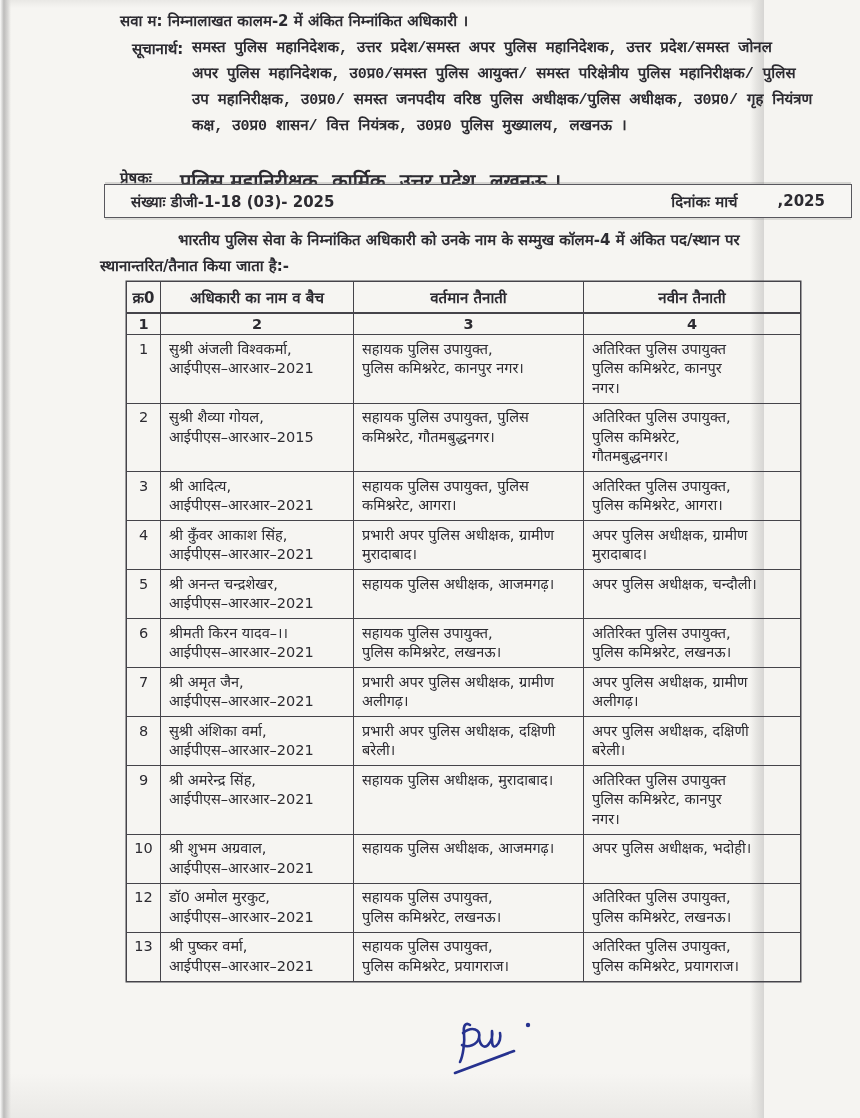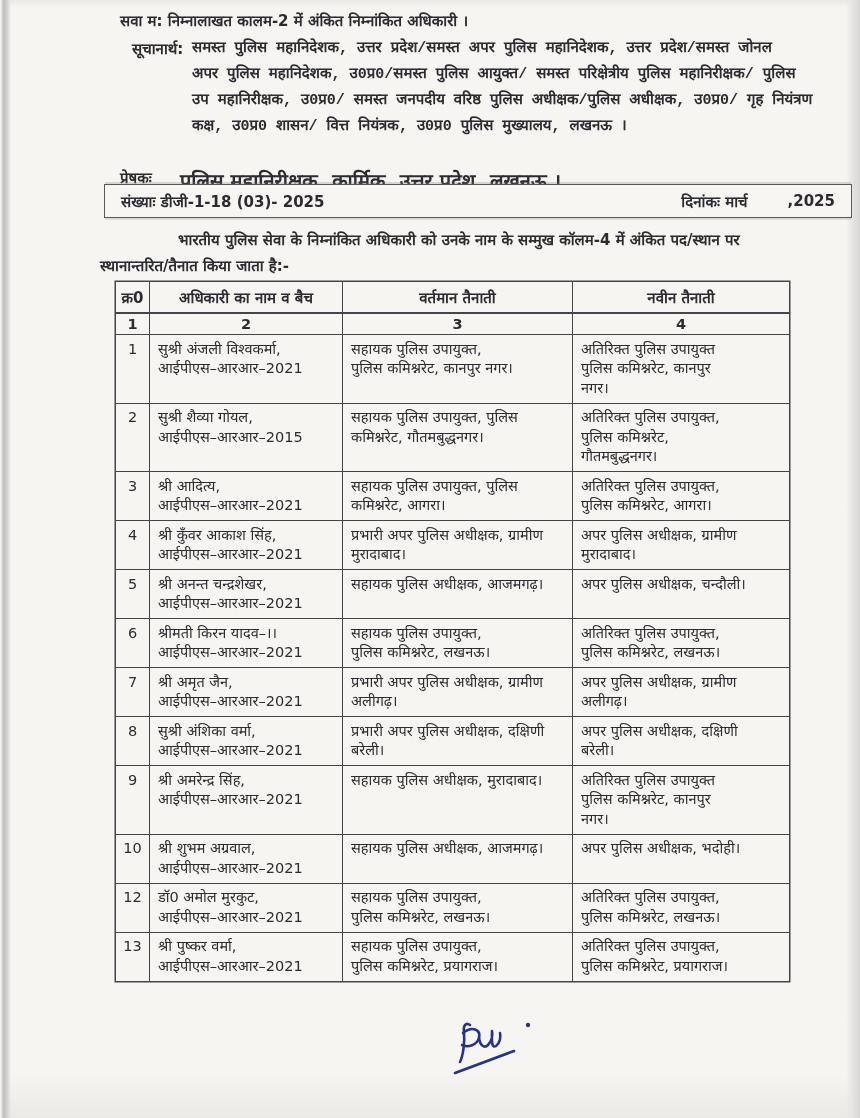--- a/index.html
+++ b/index.html
@@ -3,21 +3,21 @@
 <meta charset="utf-8">
 <style>
   * { margin: 0; padding: 0; box-sizing: border-box; }
   html, body {
     width: 860px; height: 1118px;
     font-family: "DejaVu Sans", sans-serif;
     background: #f5f4f1;
     color: var(--ink, #2c2b31);
     overflow: hidden;
   }
-  .page { position: relative; width: 860px; height: 1118px;
+  .page { position: relative; width: 764px; height: 1118px;
     background:
       linear-gradient(180deg, #e9e8e5 0, #f6f5f2 8px, #f6f5f2 96%, #eae9e6 100%);
   }
   .edge-left { position: absolute; left: 0; top: 0; width: 11px; height: 1118px;
     background: linear-gradient(90deg, #fbfbfa 0, #bdbcbb 35%, #d8d7d5 70%, rgba(216,215,213,0) 100%); }
   .edge-right { position: absolute; right: 0; top: 0; width: 14px; height: 1118px;
     background: linear-gradient(270deg, #d6d5d3 0, #e6e5e2 55%, rgba(230,229,226,0) 100%); }
 
   .prelines { white-space: pre-line; }
 
@@ -28,31 +28,31 @@
   .info-row .label { width: 60px; flex: 0 0 60px; font-size: 15px; font-weight: 700; line-height: 26px; }
   .info-row .info-text { flex: 1; font-size: 15px; font-weight: 700; line-height: 26px;
     text-align: justify; font-family: Liberation Mono, monospace; }
 
   .sender-row { position: absolute; left: 120px; top: 147px; width: 700px; display: flex; margin-top: 20px; }
   .sender-row .label { width: 60px; flex: 0 0 60px; font-size: 15px; font-weight: 700; }
   .sender-row .sender-text { font-size: 20px; font-weight: 700; }
 
   .ref-box { position: absolute; left: 104px; top: 184px; width: 748px; height: 34px;
     border: 1.6px solid #58575d; display: flex; align-items: center;
-    padding: 0 16px; font-size: 15px; font-weight: 700;
+    padding: 0 26px; font-size: 15px; font-weight: 700;
     background: #f7f6f3;
     box-shadow: 0 -3px 0 -1px rgba(120,118,115,0.25), 0 3px 0 -1px rgba(120,118,115,0.2); }
   .ref-box .ref-number { flex: 1; }
   .ref-box .date-group { display: flex; align-items: center; }
   .ref-box .date-year { margin-left: 40px; }
 
   .order-para { position: absolute; left: 100px; top: 227px; width: 720px;
     font-size: 15px; font-weight: 700; line-height: 26px; text-indent: 78px; }
 
-  table.transfer-table { position: absolute; left: 115px; top: 281px;
+  table.transfer-table { position: absolute; left: 126px; top: 281px;
     border-collapse: collapse; table-layout: fixed; width: 674px;
     font-size: 14.5px; }
   .transfer-table th, .transfer-table td {
     border: 1.6px solid #45444a; vertical-align: top; }
   .transfer-table thead tr.head-titles th {
     font-size: 15px; font-weight: 700; padding: 5px 4px; text-align: center;
     vertical-align: middle; border-bottom-width: 2px; }
   .transfer-table thead tr.head-numbers th {
     font-weight: 700; padding: 2px 4px; text-align: center; font-size: 14.5px; }
   .transfer-table td { padding: 4.5px 8px; line-height: 19.5px; font-weight: 400; }

